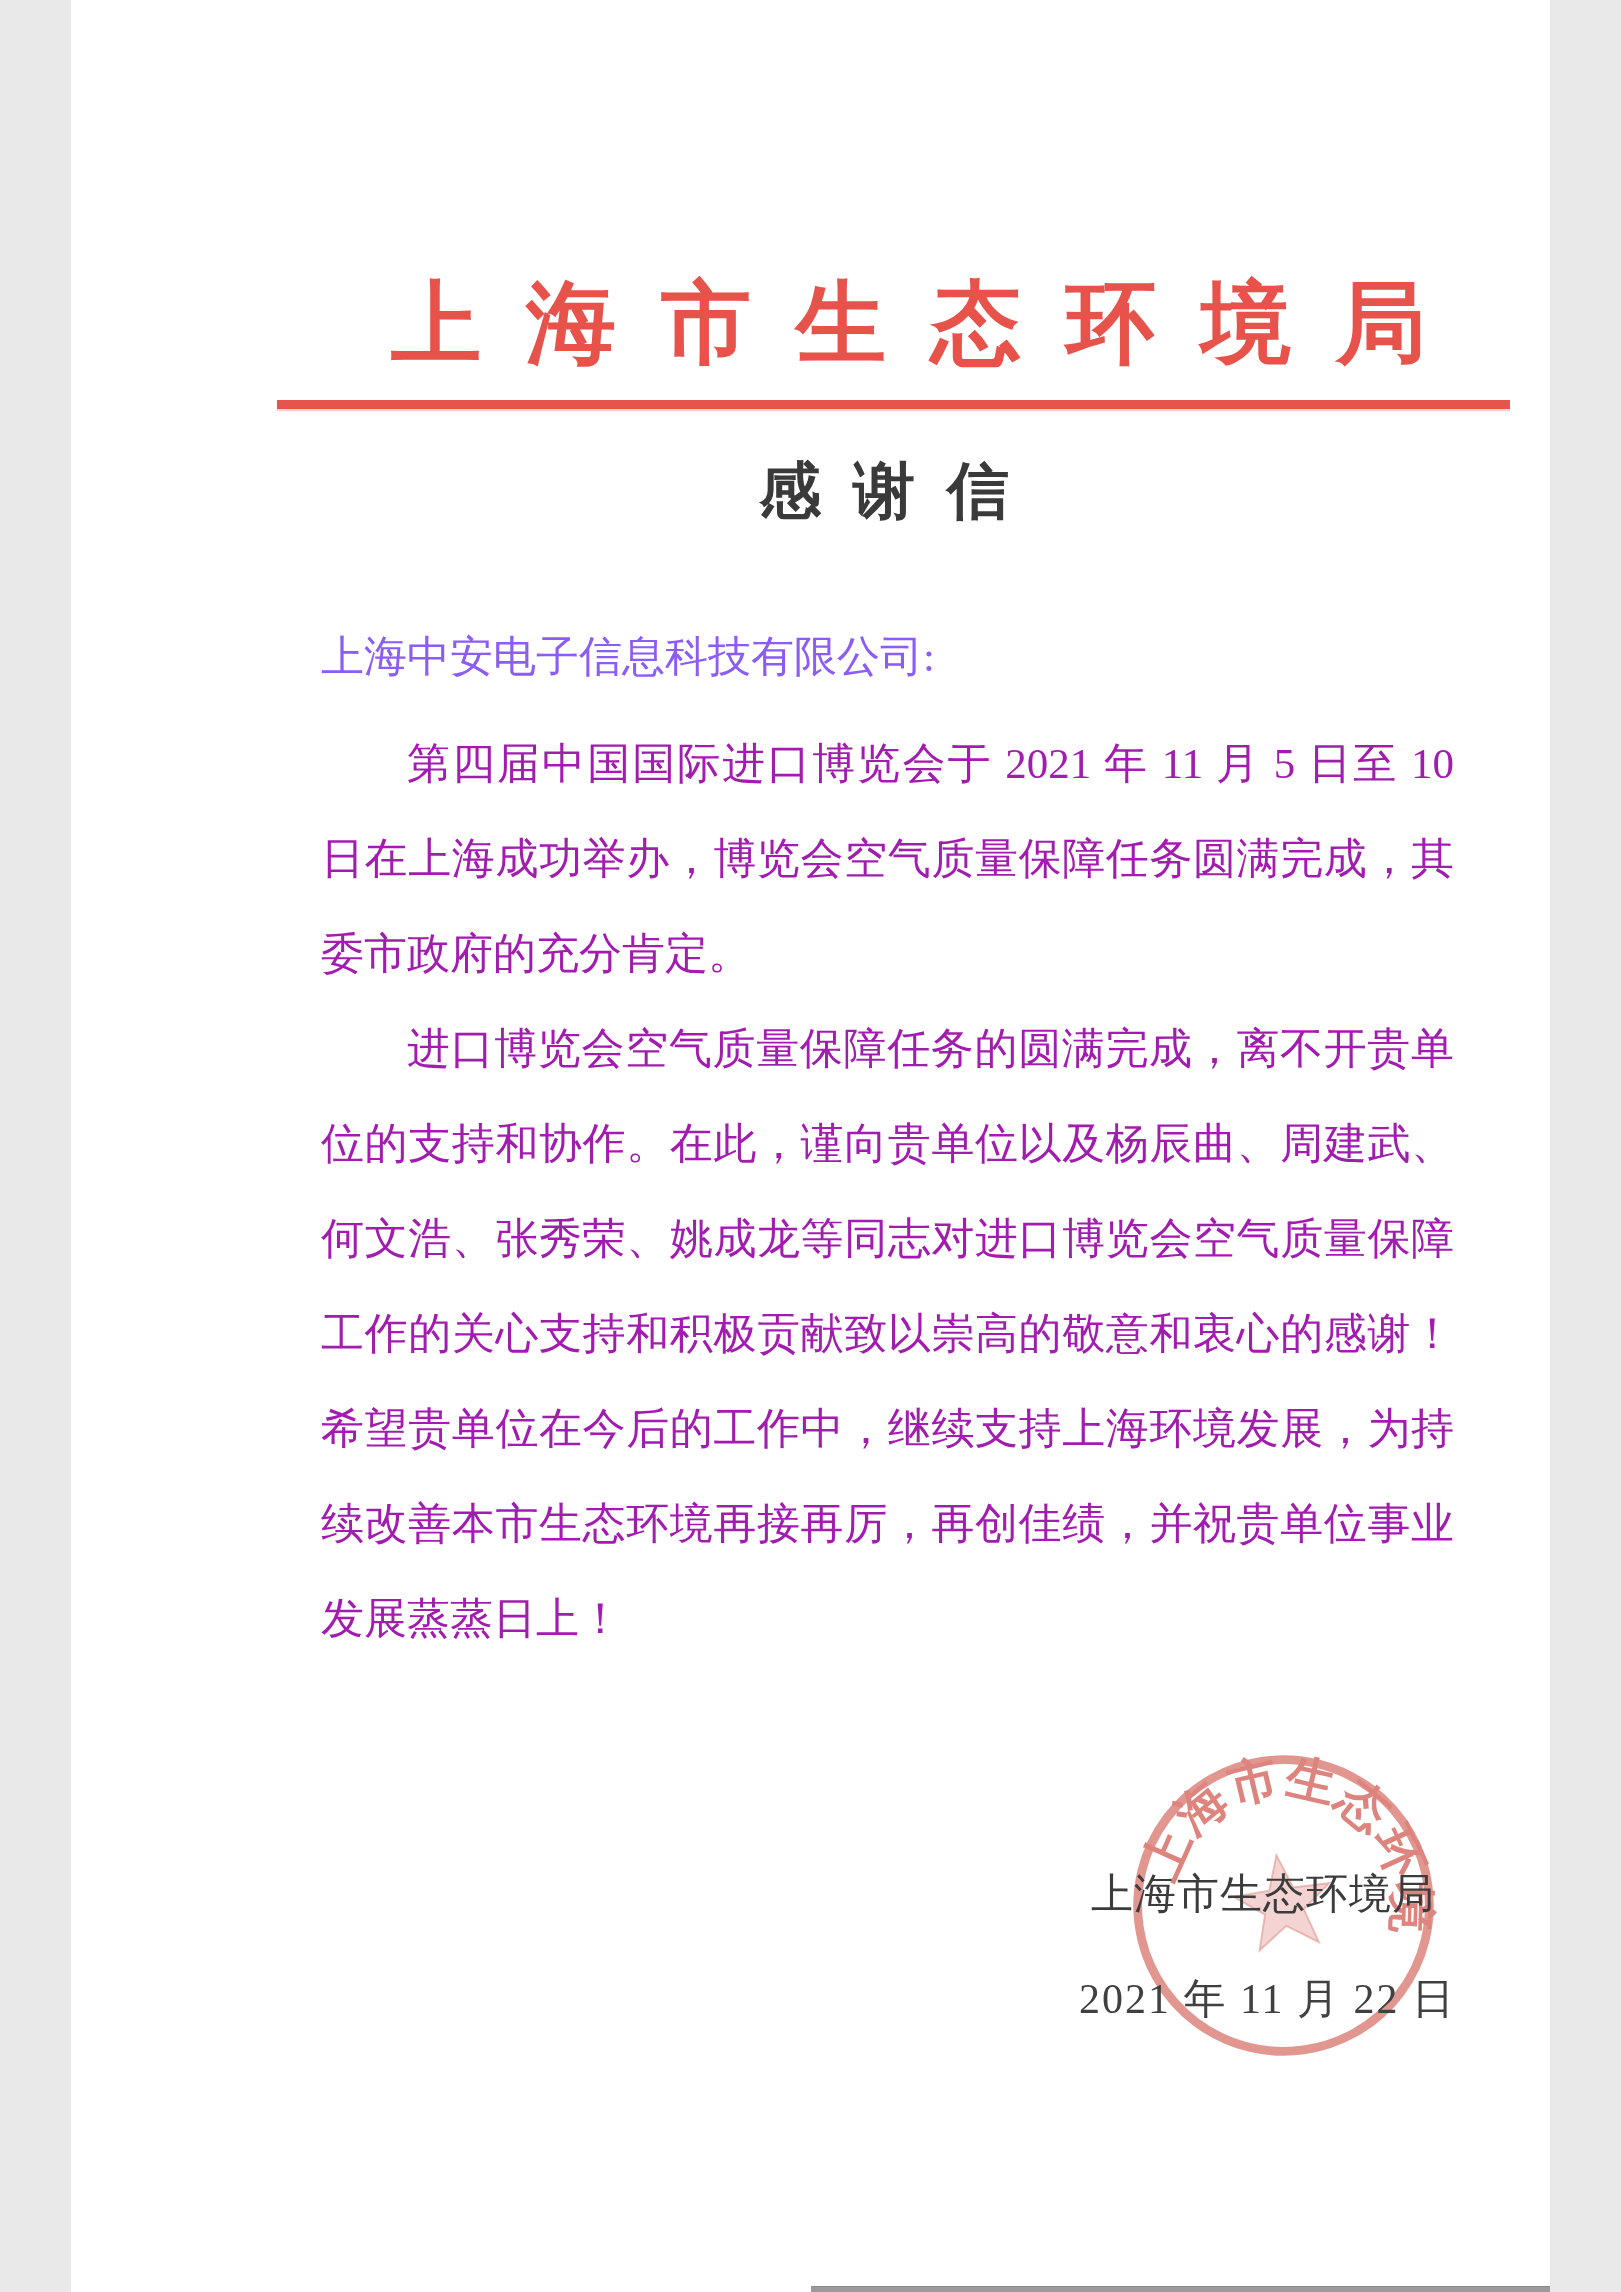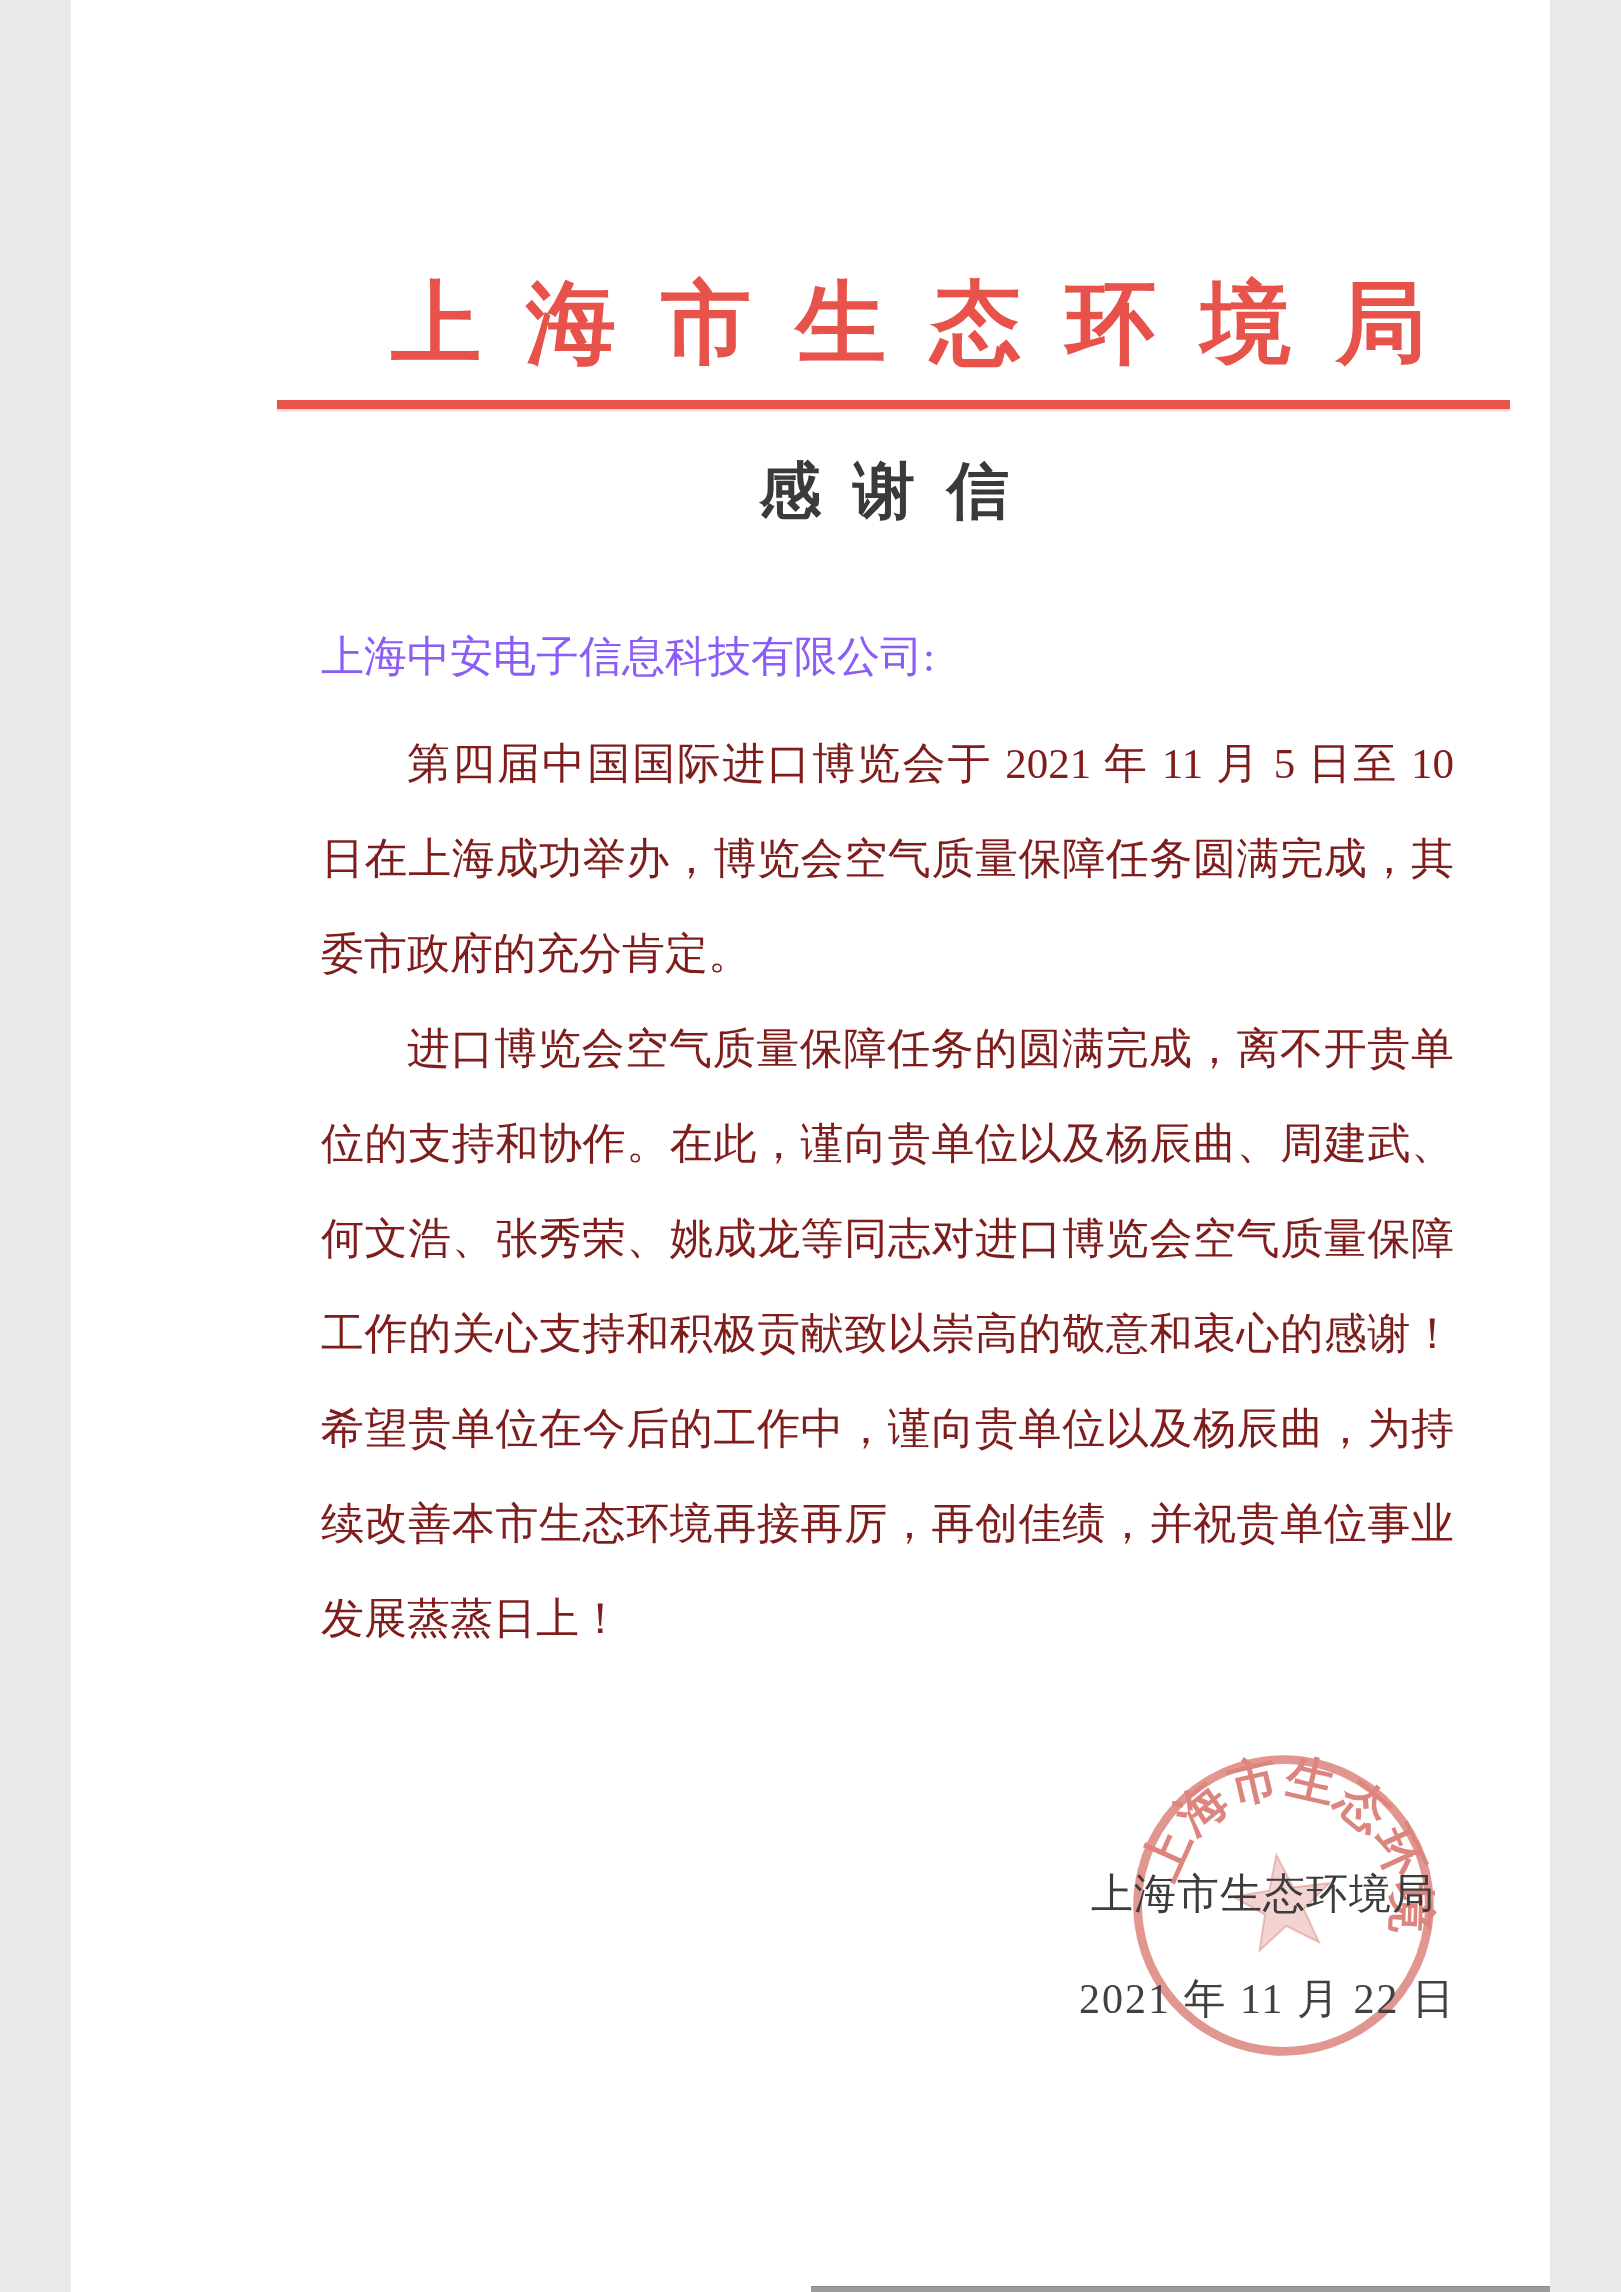--- a/index.html
+++ b/index.html
@@ -37,21 +37,21 @@
     position:absolute;left:250px;top:627px;
     font-size:43px;line-height:59px;
     color:#8b5cf6;
   }
   .body-block{
     position:absolute;left:250px;top:716px;
     width:1133px;
   }
   .line{
     height:95px;line-height:95px;
-    font-size:43px;color:#7f1d1d;
+    font-size:43px;color:#a21caf;
     text-align:justify;
     -moz-text-align-last:justify;
     text-align-last:justify;
     text-justify:inter-character;
     overflow:hidden;white-space:nowrap;
   }
   .line.end{
     text-align-last:left;
     -moz-text-align-last:left;
     text-align:center;
@@ -102,21 +102,21 @@
   <div class="salutation">上海中安电子信息科技有限公司:</div>
 
   <div class="body-block">
     <div class="line indent">第四届中国国际进口博览会于 2021 年 11 月 5 日至 10</div>
     <div class="line">日在上海成功举办，博览会空气质量保障任务圆满完成，其</div>
     <div class="line end">委市政府的充分肯定。</div>
     <div class="line indent">进口博览会空气质量保障任务的圆满完成，离不开贵单</div>
     <div class="line">位的支持和协作。在此，谨向贵单位以及杨辰曲、周建武、</div>
     <div class="line">何文浩、张秀荣、姚成龙等同志对进口博览会空气质量保障</div>
     <div class="line">工作的关心支持和积极贡献致以崇高的敬意和衷心的感谢！</div>
-    <div class="line">希望贵单位在今后的工作中，谨向贵单位以及杨辰曲，为持</div>
+    <div class="line">希望贵单位在今后的工作中，继续支持上海环境发展，为持</div>
     <div class="line">续改善本市生态环境再接再厉，再创佳绩，并祝贵单位事业</div>
     <div class="line end">发展蒸蒸日上！</div>
   </div>
 
   <svg class="seal" viewBox="0 0 328 328" xmlns="http://www.w3.org/2000/svg">
     <defs>
       <path id="sealArc" d="M 65.7,220.75 A 113.5,113.5 0 1 1 262.3,220.75" fill="none"></path>
     </defs>
     <circle cx="164" cy="164" r="149" fill="none" stroke="#cc4b40" stroke-width="9" stroke-opacity="0.85"></circle>
     <path d="M164,112 L176.3,147 L213.5,147.9 L184,170.5 L194.6,206.1 L164,185 L133.4,206.1 L144,170.5 L114.5,147.9 L151.7,147 Z" fill="#cc4b40" fill-opacity="0.35" stroke="#cc4b40" stroke-opacity="0.5" stroke-width="2"></path>

